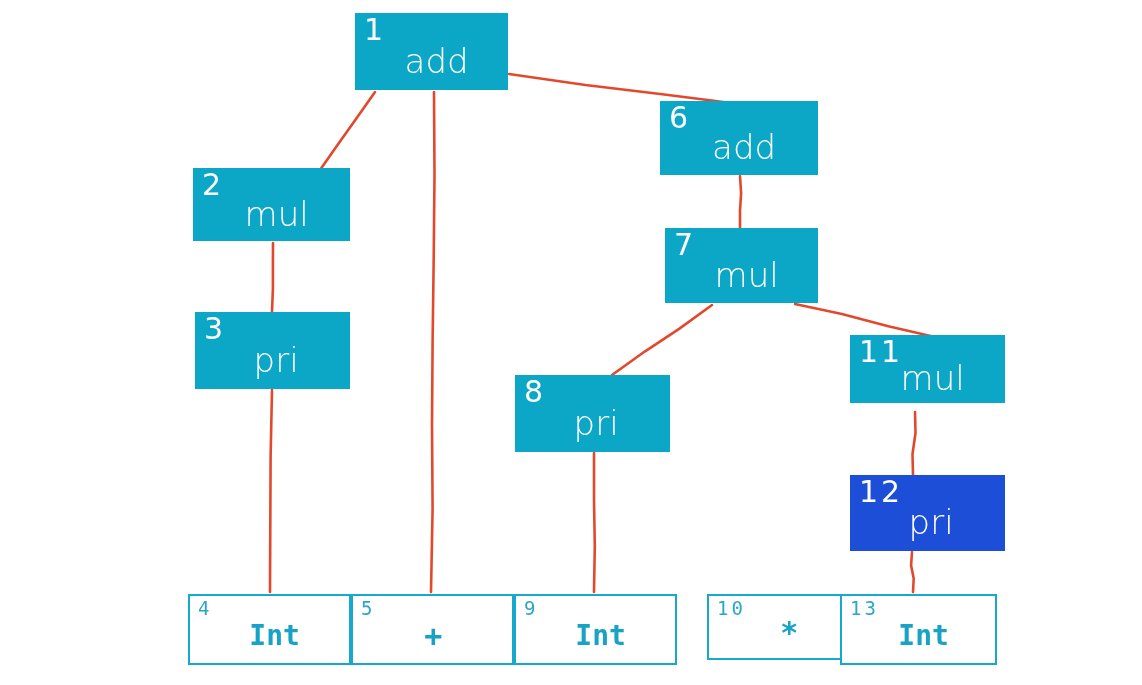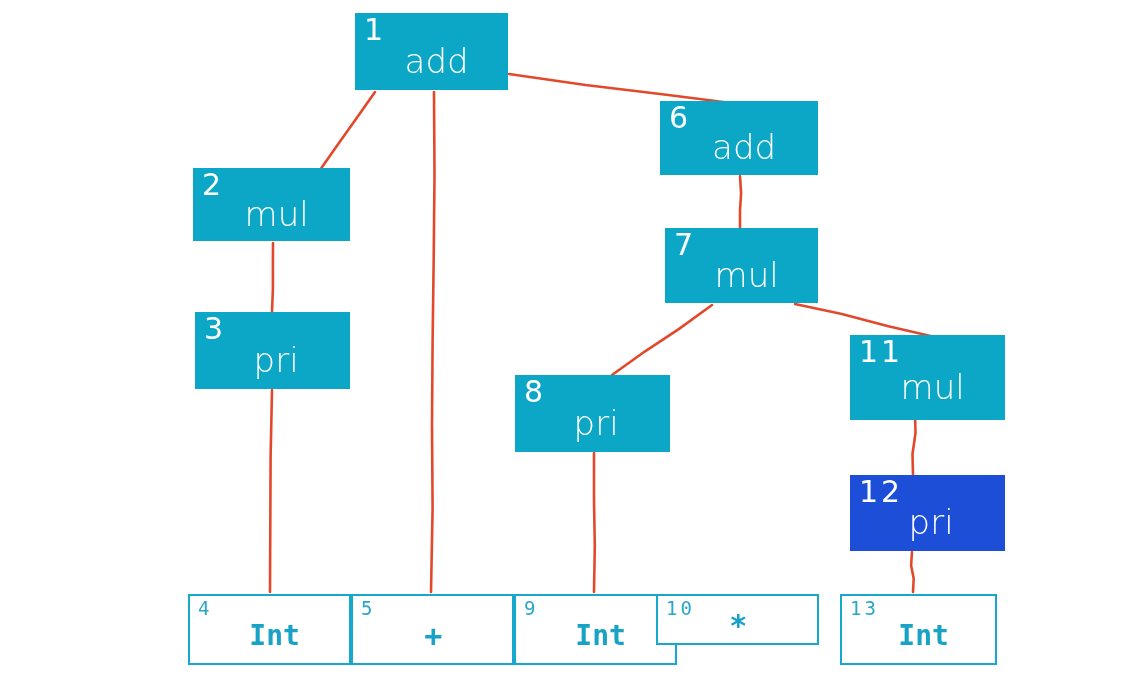--- a/index.html
+++ b/index.html
@@ -129,41 +129,41 @@
         <span class="node-label">add</span>
       </div>
       <div class="node internal" style="left: 665px; top: 228px; width: 153px; height: 75px;">
         <span class="node-id">7</span>
         <span class="node-label">mul</span>
       </div>
       <div class="node internal" style="left: 515px; top: 375px; width: 155px; height: 77px;">
         <span class="node-id">8</span>
         <span class="node-label">pri</span>
       </div>
-      <div class="node internal" style="left: 850px; top: 335px; width: 155px; height: 85px;">
+      <div class="node internal" style="left: 850px; top: 335px; width: 155px; height: 68px;">
         <span class="node-id">11</span>
         <span class="node-label">mul</span>
       </div>
       <div class="node internal light" style="left: 850px; top: 475px; width: 155px; height: 76px;">
         <span class="node-id">12</span>
         <span class="node-label">pri</span>
       </div>
       <div class="node leaf" style="left: 188px; top: 594px; width: 163px; height: 71px;">
         <span class="node-id">4</span>
         <span class="node-label">Int</span>
       </div>
       <div class="node leaf" style="left: 351px; top: 594px; width: 163px; height: 71px;">
         <span class="node-id">5</span>
         <span class="node-label op">+</span>
       </div>
       <div class="node leaf" style="left: 514px; top: 594px; width: 163px; height: 71px;">
         <span class="node-id">9</span>
         <span class="node-label">Int</span>
       </div>
-      <div class="node leaf" style="left: 656px; top: 594px; width: 163px; height: 51px;">
+      <div class="node leaf" style="left: 707px; top: 594px; width: 163px; height: 66px;">
         <span class="node-id">10</span>
         <span class="node-label op">*</span>
       </div>
       <div class="node leaf" style="left: 840px; top: 594px; width: 157px; height: 71px;">
         <span class="node-id">13</span>
         <span class="node-label">Int</span>
       </div>
     </div>
 
 </div>

